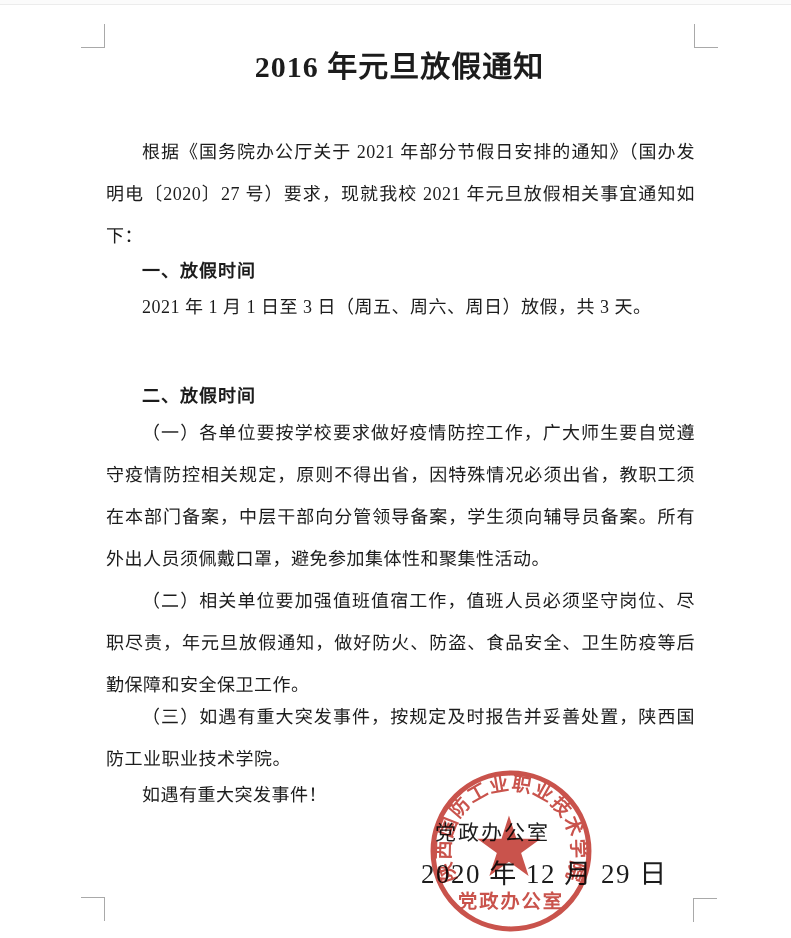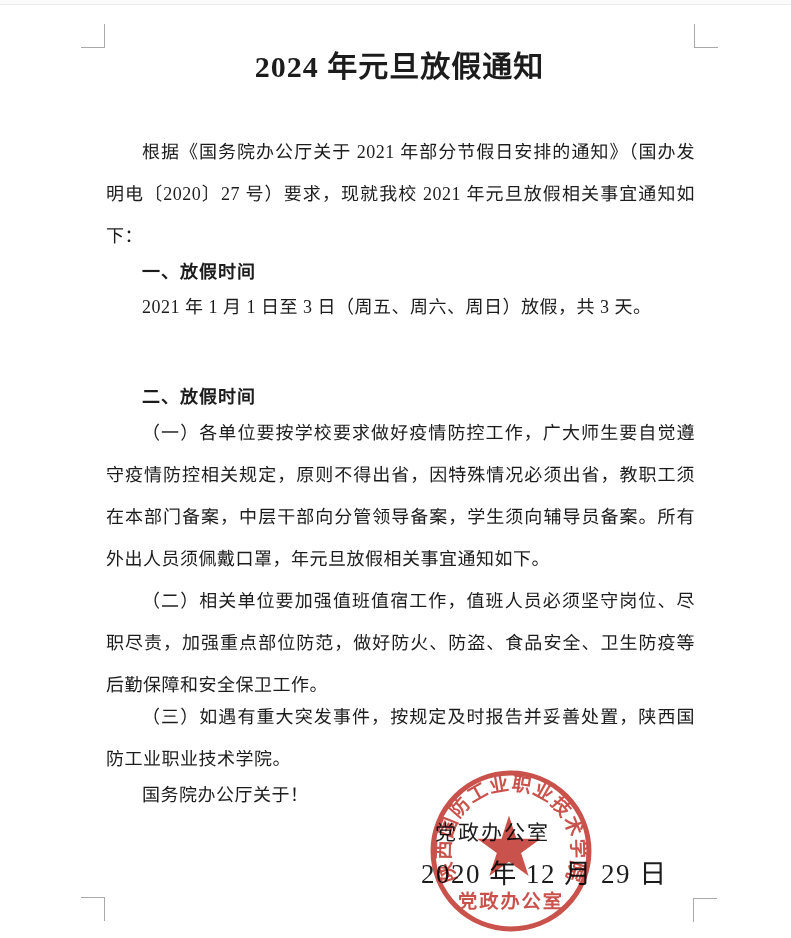--- a/index.html
+++ b/index.html
@@ -30,21 +30,21 @@
     font-family: "Liberation Serif", "DejaVu Serif", serif;
   }
   .para {
     position: absolute; left: 106px; width: 589px;
     font-size: 18px; line-height: 42px;
     text-align: justify; text-justify: inter-ideograph;
     text-indent: 2em;
     letter-spacing: 0.5px;
   }
   .para.heading {
-    font-family: Liberation Serif, serif;
+    font-family: Liberation Mono, monospace;
     font-weight: bold;
     text-align: left;
     letter-spacing: 1px;
   }
   .p-intro  { top: 131px; }
   .p-h1     { top: 251px; }
   .p-time   { top: 286px; }
   .p-h2     { top: 376px; }
   .p-item1  { top: 412px; }
   .p-item2  { top: 580px; }
@@ -73,33 +73,33 @@
 </head>
 <body>
 
 <div class="top-edge"></div>
 
 <div class="crop tl"></div>
 <div class="crop tr"></div>
 <div class="crop bl"></div>
 <div class="crop br"></div>
 
-<h1 class="title">2024 年元旦放假通知</h1>
+<h1 class="title">2016 年元旦放假通知</h1>
 
 <p class="para p-intro">根据《国务院办公厅关于 2021 年部分节假日安排的通知》（国办发明电〔2020〕27 号）要求，现就我校 2021 年元旦放假相关事宜通知如下：</p>
 
 <p class="para heading p-h1">一、放假时间</p>
 <p class="para p-time">2021 年 1 月 1 日至 3 日（周五、周六、周日）放假，共 3 天。</p>
 
 <p class="para heading p-h2">二、放假时间</p>
-<p class="para p-item1">（一）各单位要按学校要求做好疫情防控工作，广大师生要自觉遵守疫情防控相关规定，原则不得出省，因特殊情况必须出省，教职工须在本部门备案，中层干部向分管领导备案，学生须向辅导员备案。所有外出人员须佩戴口罩，年元旦放假相关事宜通知如下。</p>
-<p class="para p-item2">（二）相关单位要加强值班值宿工作，值班人员必须坚守岗位、尽职尽责，加强重点部位防范，做好防火、防盗、食品安全、卫生防疫等后勤保障和安全保卫工作。</p>
+<p class="para p-item1">（一）各单位要按学校要求做好疫情防控工作，广大师生要自觉遵守疫情防控相关规定，原则不得出省，因特殊情况必须出省，教职工须在本部门备案，中层干部向分管领导备案，学生须向辅导员备案。所有外出人员须佩戴口罩，避免参加集体性和聚集性活动。</p>
+<p class="para p-item2">（二）相关单位要加强值班值宿工作，值班人员必须坚守岗位、尽职尽责，年元旦放假通知，做好防火、防盗、食品安全、卫生防疫等后勤保障和安全保卫工作。</p>
 <p class="para p-item3">（三）如遇有重大突发事件，按规定及时报告并妥善处置，陕西国防工业职业技术学院。</p>
 
-<p class="para p-wish">国务院办公厅关于！</p>
+<p class="para p-wish">如遇有重大突发事件！</p>
 
 <div class="signature">党政办公室</div>
 <div class="sig-date">2020 年 12 月 29 日</div>
 
 <svg class="seal" viewBox="0 0 166 166" xmlns="http://www.w3.org/2000/svg">
   <defs>
     <path id="sealArc" d="M 26.6 104.5 A 60 60 0 1 1 139.4 104.5" fill="none"></path>
   </defs>
   <circle cx="83" cy="84" r="77" fill="none" stroke="#c23b33" stroke-width="5"></circle>
   <polygon fill="#c23b33" points="81,49 88.4,71.8 112.4,71.8 93,85.9 100.4,108.7 81,94.6 61.6,108.7 69,85.9 49.6,71.8 73.6,71.8"></polygon>

